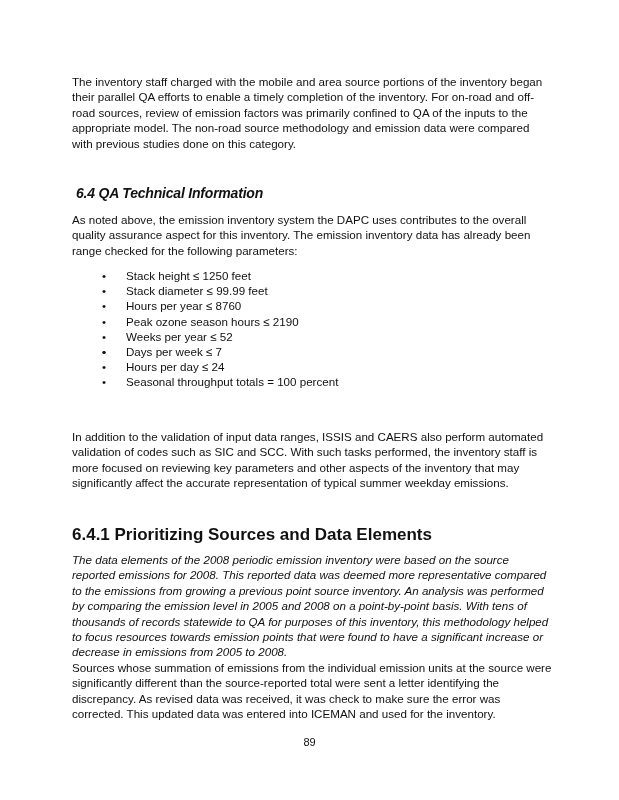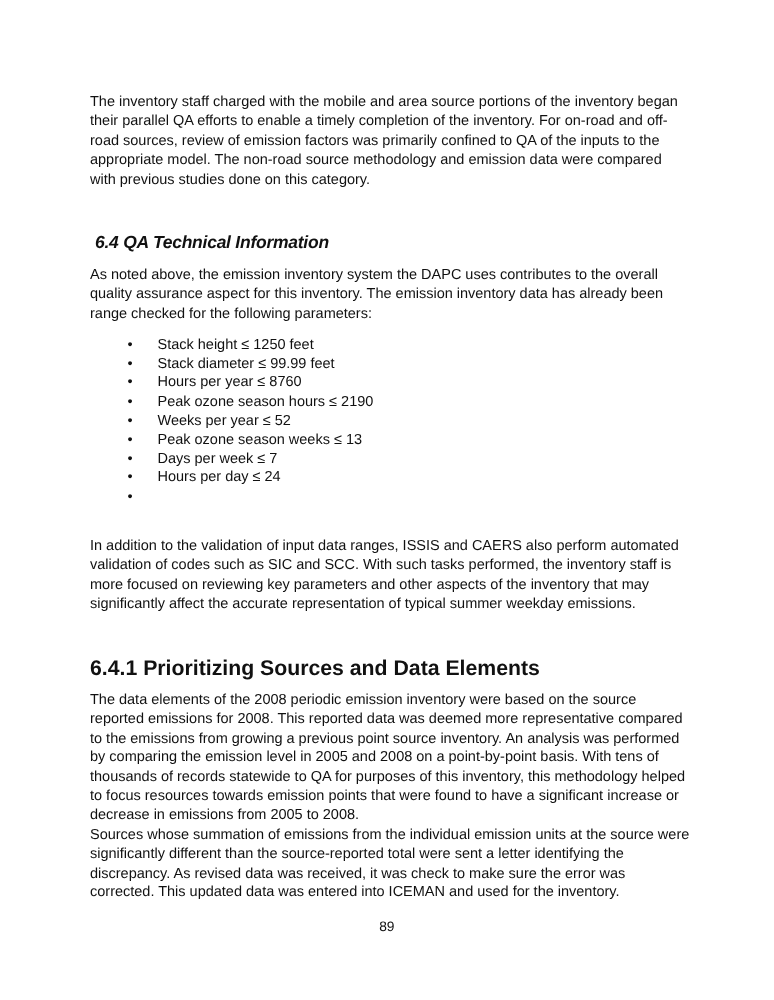--- a/index.html
+++ b/index.html
@@ -8,44 +8,44 @@
   .page { position:absolute; left:72px; top:74px; width:480px; }
   p { margin:0; font-size:11.6px; line-height:15.4px; }
   .p1 { position:absolute; top:0; }
   h2 { position:absolute; top:107px; margin:4px; font-size:14px; font-weight:bold; font-style:italic; letter-spacing:-0.2px; }
   .p2 { position:absolute; top:138px; }
   ul { position:absolute; top:194px; left:0; margin:0; padding:0 0 0 54px; list-style:none; }
   ul li { font-size:11.6px; line-height:15.2px; position:relative; }
   ul li .bullet { position:absolute; left:-24px; top:0; }
   .p3 { position:absolute; top:355px; }
   h3 { position:absolute; top:451px; margin:0; font-size:17px; font-weight:bold; }
-  .p4 { position:absolute; top:478px; }
+  .p4 { position:absolute; top:478px;font-style:italic; }
   .p5 { position:absolute; top:586px; }
   .pagenum { position:absolute; top:736px; left:0; width:619px; text-align:center; font-size:11px; }
 </style>
 </head>
 <body>
 
 <div class="page">
   <p class="p1">The inventory staff charged with the mobile and area source portions of the inventory began their parallel QA efforts to enable a timely completion of the inventory.  For on-road and off-road sources, review of emission factors was primarily confined to QA of the inputs to the appropriate model.  The non-road source methodology and emission data were compared with previous studies done on this category.</p>
 
   <h2>6.4  QA Technical Information</h2>
 
   <p class="p2">As noted above, the emission inventory system the DAPC uses contributes to the overall quality assurance aspect for this inventory.  The emission inventory data has already been range checked for the following parameters:</p>
 
   <ul>
     <li><span class="bullet">•</span><span>Stack height ≤ 1250 feet</span></li>
     <li><span class="bullet">•</span><span>Stack diameter ≤ 99.99 feet</span></li>
     <li><span class="bullet">•</span><span>Hours per year ≤ 8760</span></li>
     <li><span class="bullet">•</span><span>Peak ozone season hours ≤ 2190</span></li>
     <li><span class="bullet">•</span><span>Weeks per year ≤ 52</span></li>
-    <li><span class="bullet">•</span><span>Peak ozone season weeks ≤ 13</span></li>
+    <li><span class="bullet">•</span></li>
     <li><span class="bullet">•</span><span>Days per week ≤ 7</span></li>
     <li><span class="bullet">•</span><span>Hours per day ≤ 24</span></li>
-    <li><span class="bullet">•</span></li>
+    <li><span class="bullet">•</span><span>Seasonal throughput totals = 100 percent</span></li>
   </ul>
 
   <p class="p3">In addition to the validation of input data ranges, ISSIS and CAERS also perform automated validation of codes such as SIC and SCC.  With such tasks performed, the inventory staff is more focused on reviewing key parameters and other aspects of the inventory that may significantly affect the accurate representation of typical summer weekday emissions.</p>
 
   <h3>6.4.1  Prioritizing Sources and Data Elements</h3>
 
   <p class="p4">The data elements of the 2008 periodic emission inventory were based on the source reported emissions for 2008.  This reported data was deemed more representative compared to the emissions from growing a previous point source inventory.  An analysis was performed by comparing the emission level in 2005 and 2008 on a point-by-point basis.  With tens of thousands of records statewide to QA for purposes of this inventory, this methodology helped to focus resources towards emission points that were found to have a significant increase or decrease in emissions from 2005 to 2008.</p>
 
   <p class="p5">Sources whose summation of emissions from the individual emission units at the source were significantly different than the source-reported total were sent a letter identifying the discrepancy.  As revised data was received, it was check to make sure the error was corrected.  This updated data was entered into ICEMAN and used for the inventory.</p>
 </div>

